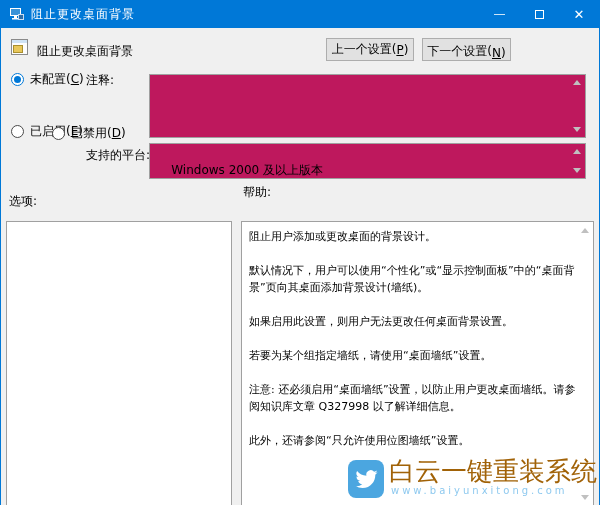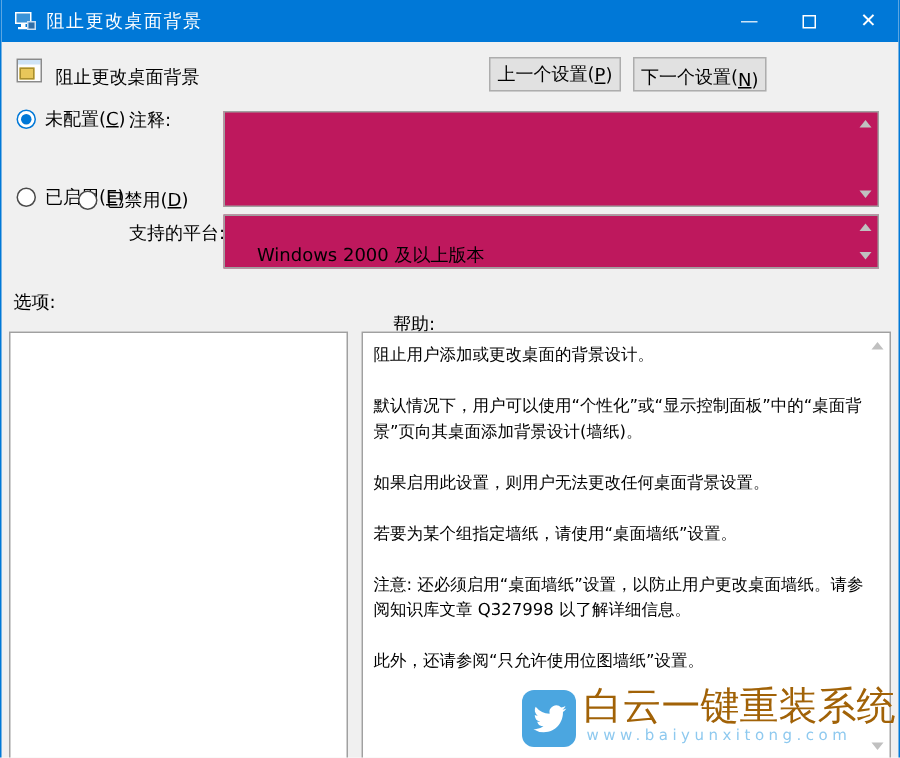--- a/index.html
+++ b/index.html
@@ -79,21 +79,21 @@
   .comment-box { top: 74px; height: 64px; }
   .platform-box { top: 143px; height: 36px; }
   
   .sarrow { position: absolute; right: 4px; width: 0; height: 0; }
   .sarrow.up { border-left: 4px solid transparent; border-right: 4px solid transparent; border-bottom: 5px solid #c0c0c0; }
   .sarrow.down { border-left: 4px solid transparent; border-right: 4px solid transparent; border-top: 5px solid #c0c0c0; }
   .comment-box .sarrow.up { top: 5px; } .comment-box .sarrow.down { bottom: 5px; }
   .platform-box .sarrow.up { top: 5px; } .platform-box .sarrow.down { bottom: 5px; }
   
   .options-label { position: absolute; left: 8px; top: 193px; }
-  .help-label { position: absolute; left: 242px; top: 208px; margin-left: 19px; }
+  .help-label { position: absolute; left: 242px; top: 184px; }
   .options-panel {
     position: absolute; left: 5px; top: 221px; width: 226px; height: 290px;
     background: #fff; border: 1px solid #a0a0a0;
   }
   .help-panel {
     position: absolute; left: 240px; top: 221px; width: 353px; height: 290px;
     background: #fff; border: 1px solid #a0a0a0;
     padding: 6px 16px 6px 7px;
     overflow: hidden;
   }

